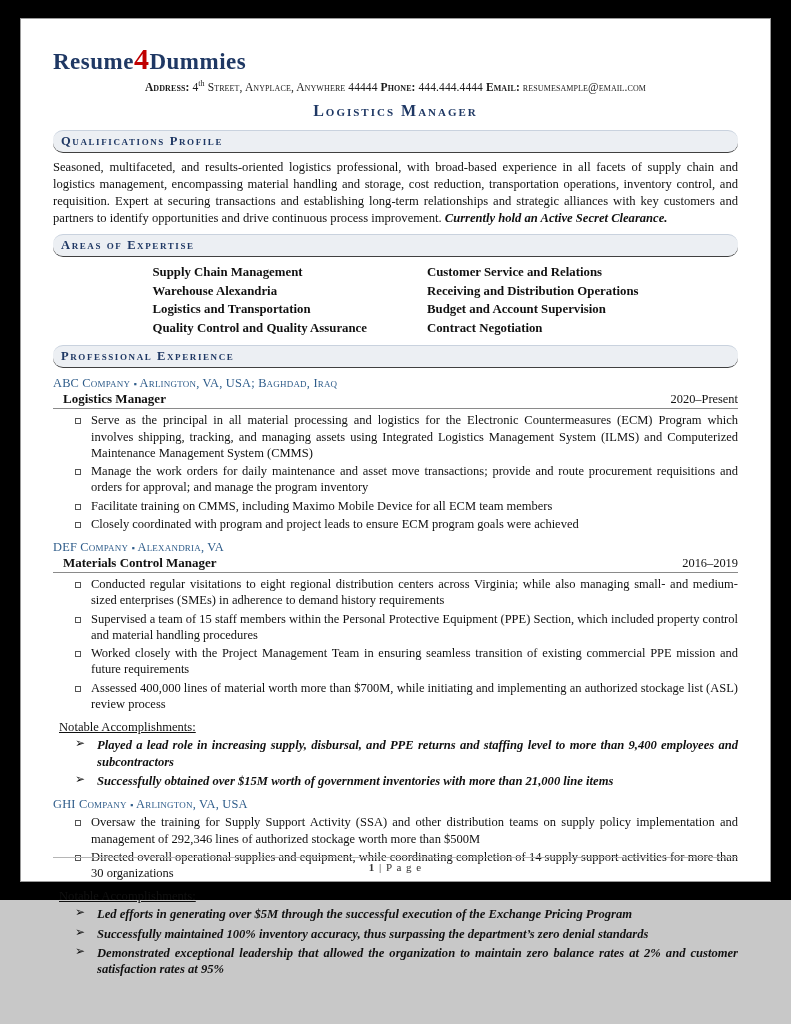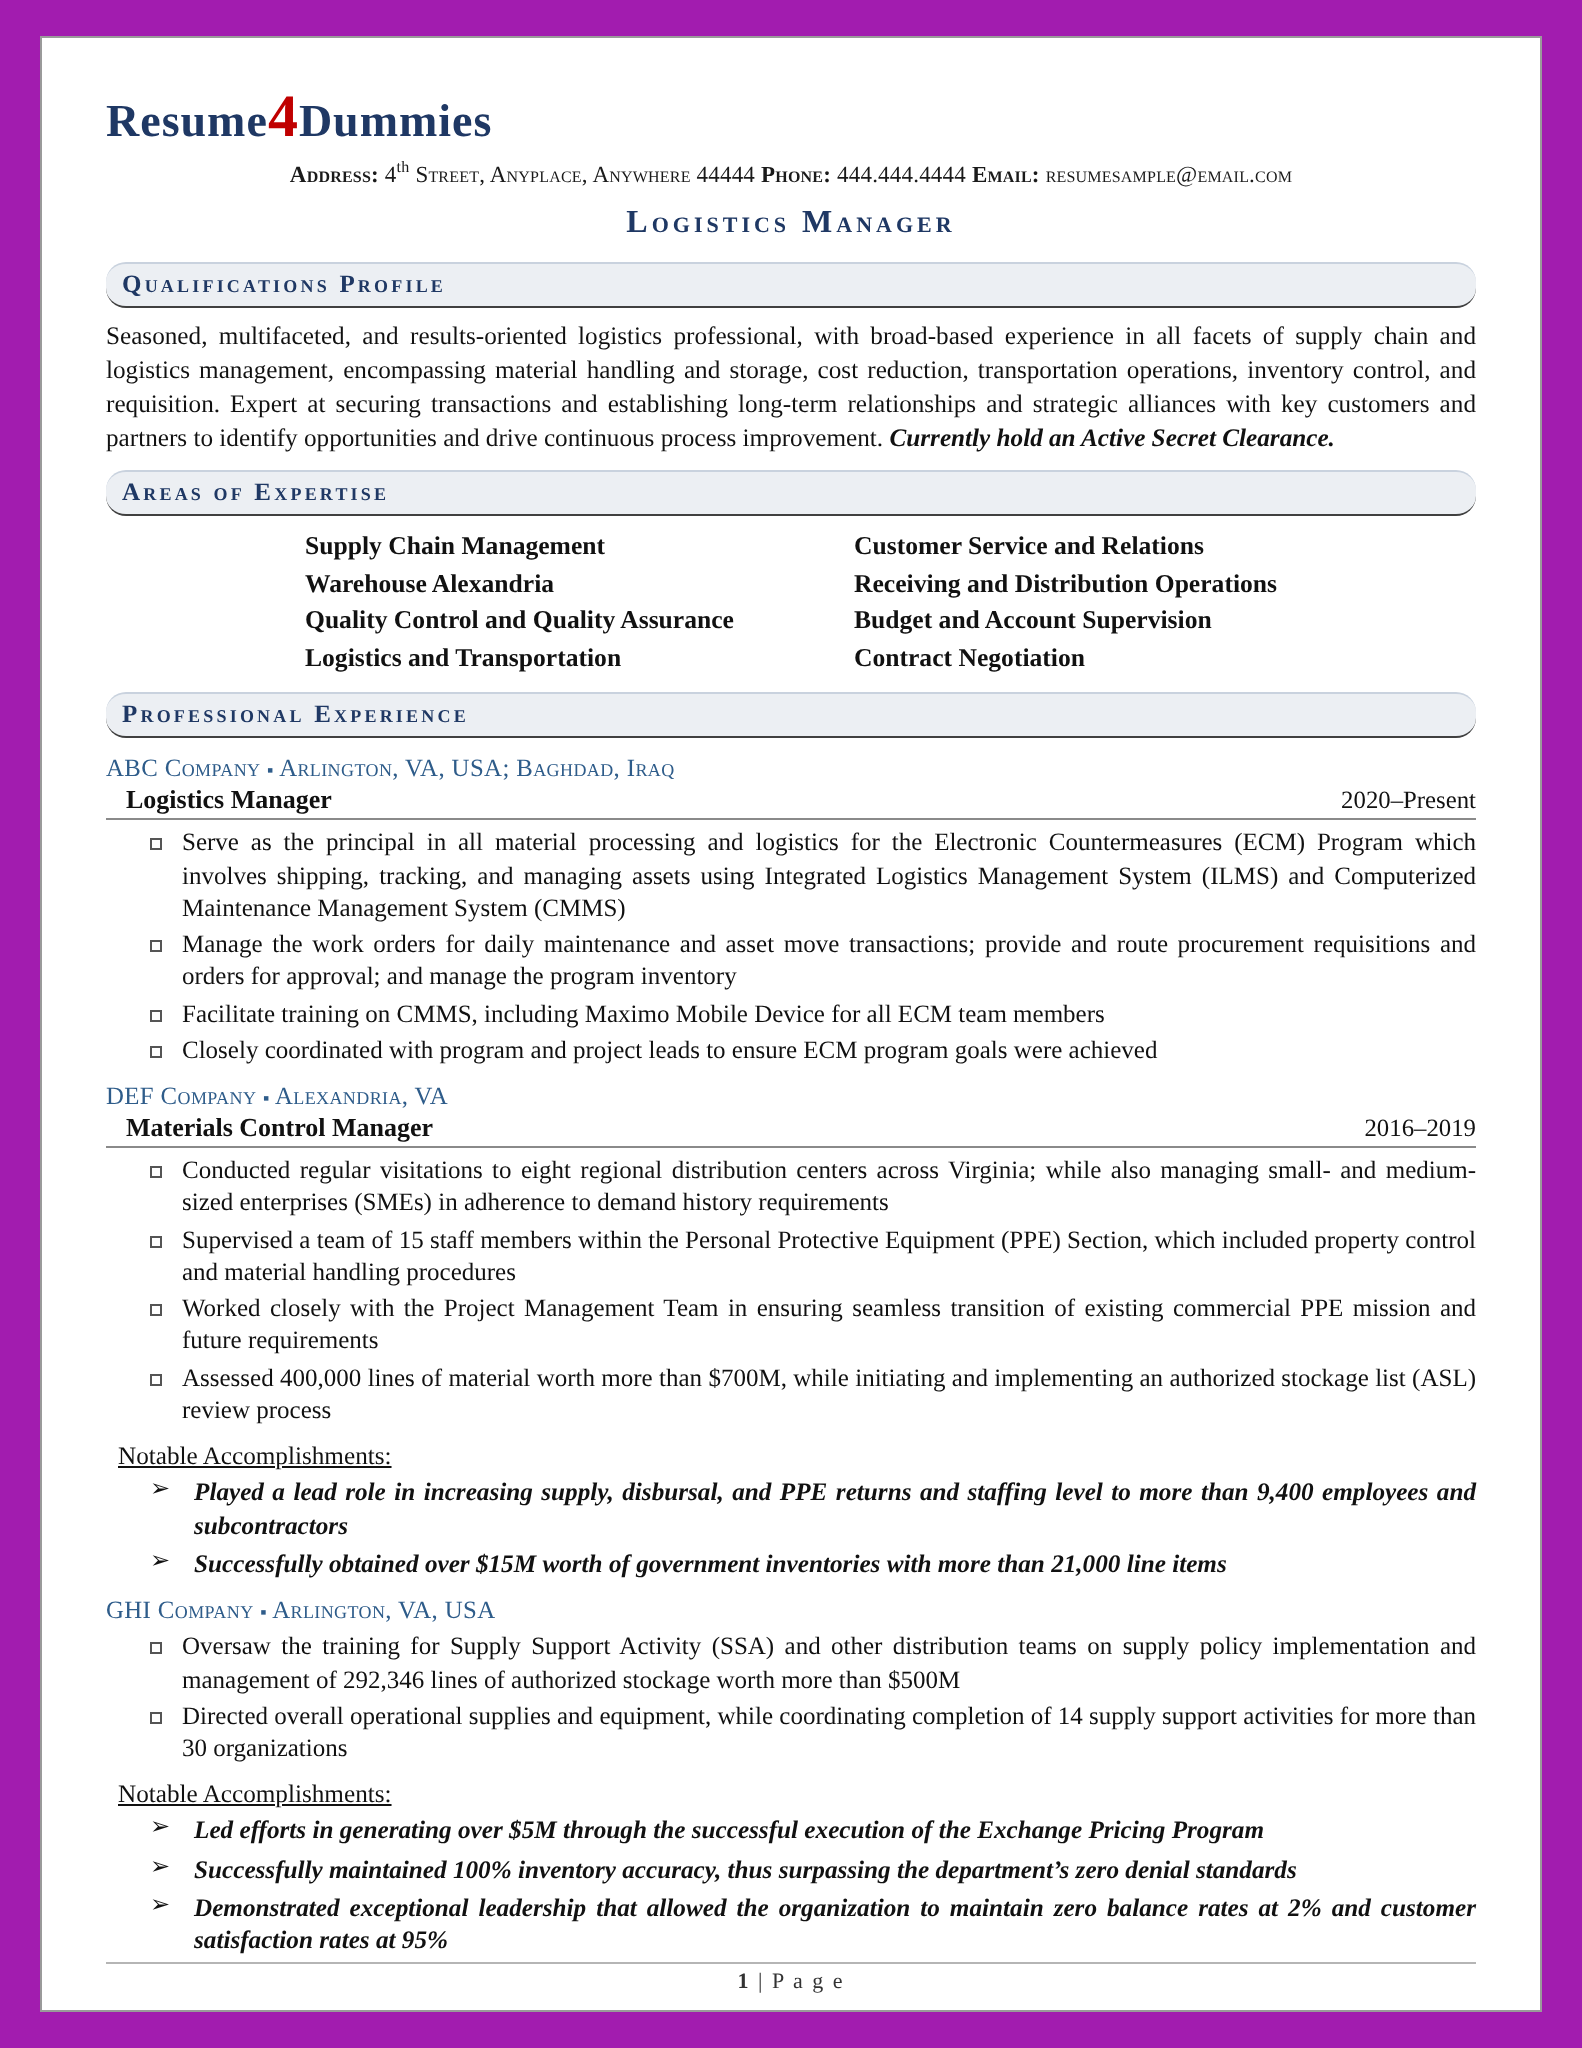--- a/index.html
+++ b/index.html
@@ -8,22 +8,22 @@
     background: #c8c8c8;
   }
   body {
     width: 791px;
     height: 1024px;
     font-family: "Liberation Serif", serif;
   }
   .page {
     position: relative;
     width: 791px;
-    height: 1024px;
-    background: #a21caf;
+    height: 900px;
+    background: #000000;
     box-sizing: border-box;
     padding: 18px 20px;
   }
   .sheet {
     border: 1px solid #9a9a9a;
     height: 100%;
     box-sizing: border-box;
     padding: 22px 32px 10px 32px;
     position: relative;
     background: #fff;
@@ -227,22 +227,22 @@
     <div class="doctitle">Logistics Manager</div>
 
     <div class="secbar">Qualifications Profile</div>
     <p class="para"><span>Seasoned, multifaceted, and results-oriented logistics professional, with broad-based experience in all facets of supply chain and logistics management, encompassing material handling and storage, cost reduction, transportation operations, inventory control, and requisition. Expert at securing transactions and establishing long-term relationships and strategic alliances with key customers and partners to identify opportunities and drive continuous process improvement. </span><span class="bolditalic">Currently hold an Active Secret Clearance.</span></p>
 
     <div class="secbar">Areas of Expertise</div>
     <div class="aoe">
       <div class="aoe-col">
         <div>Supply Chain Management</div>
         <div>Warehouse Alexandria</div>
+        <div>Logistics and Transportation</div>
         <div>Quality Control and Quality Assurance</div>
-        <div>Logistics and Transportation</div>
       </div>
       <div class="aoe-col">
         <div>Customer Service and Relations</div>
         <div>Receiving and Distribution Operations</div>
         <div>Budget and Account Supervision</div>
         <div>Contract Negotiation</div>
       </div>
     </div>
 
     <div class="secbar">Professional Experience</div>

